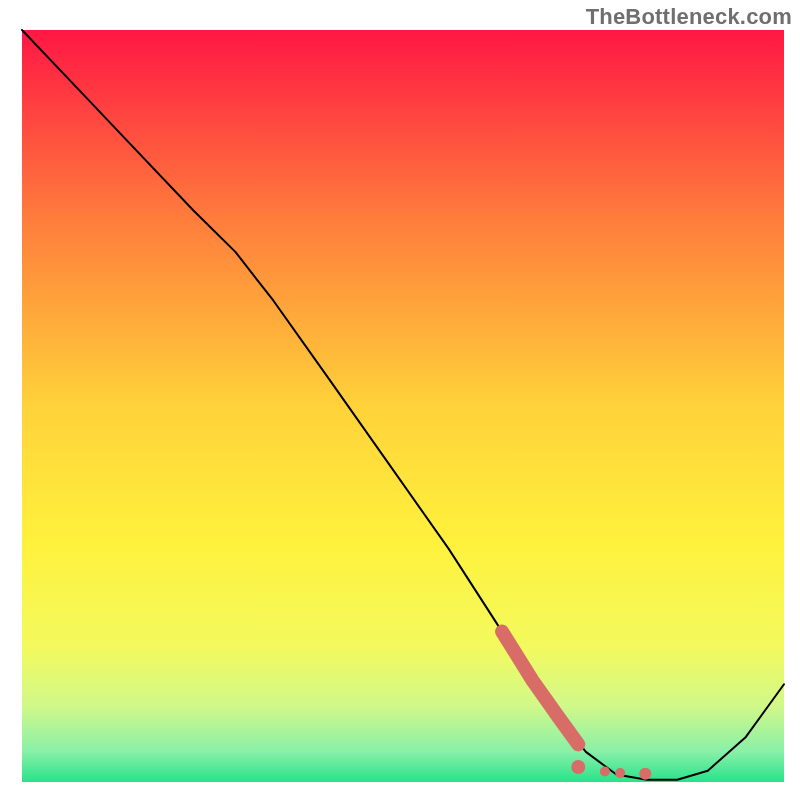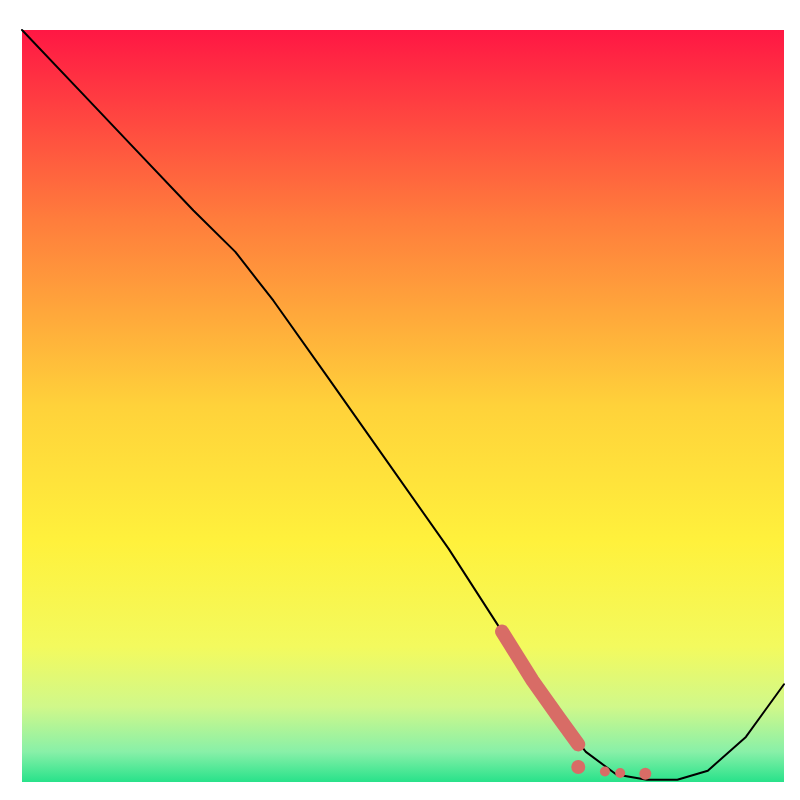--- a/index.html
+++ b/index.html
@@ -57,13 +57,14 @@
 
     <path id="series-highlight" fill="none" d="M502.06 631.60 L532.54 680.48 L559.21 718.08 L578.26 744.40" stroke="#d86c66" stroke-width="14" stroke-linecap="round" stroke-linejoin="round"></path>
 
     <g id="dots">
         <circle cx="578.26" cy="766.96" r="7" fill="#d86c66"></circle>
         <circle cx="604.93" cy="771.47" r="5" fill="#d86c66"></circle>
         <circle cx="620.17" cy="772.98" r="5" fill="#d86c66"></circle>
         <circle cx="645.32" cy="773.73" r="6" fill="#d86c66"></circle>
       </g>
   </svg>
+  <div class="watermark">TheBottleneck.com</div>
 </div>
 
 </body></html>

